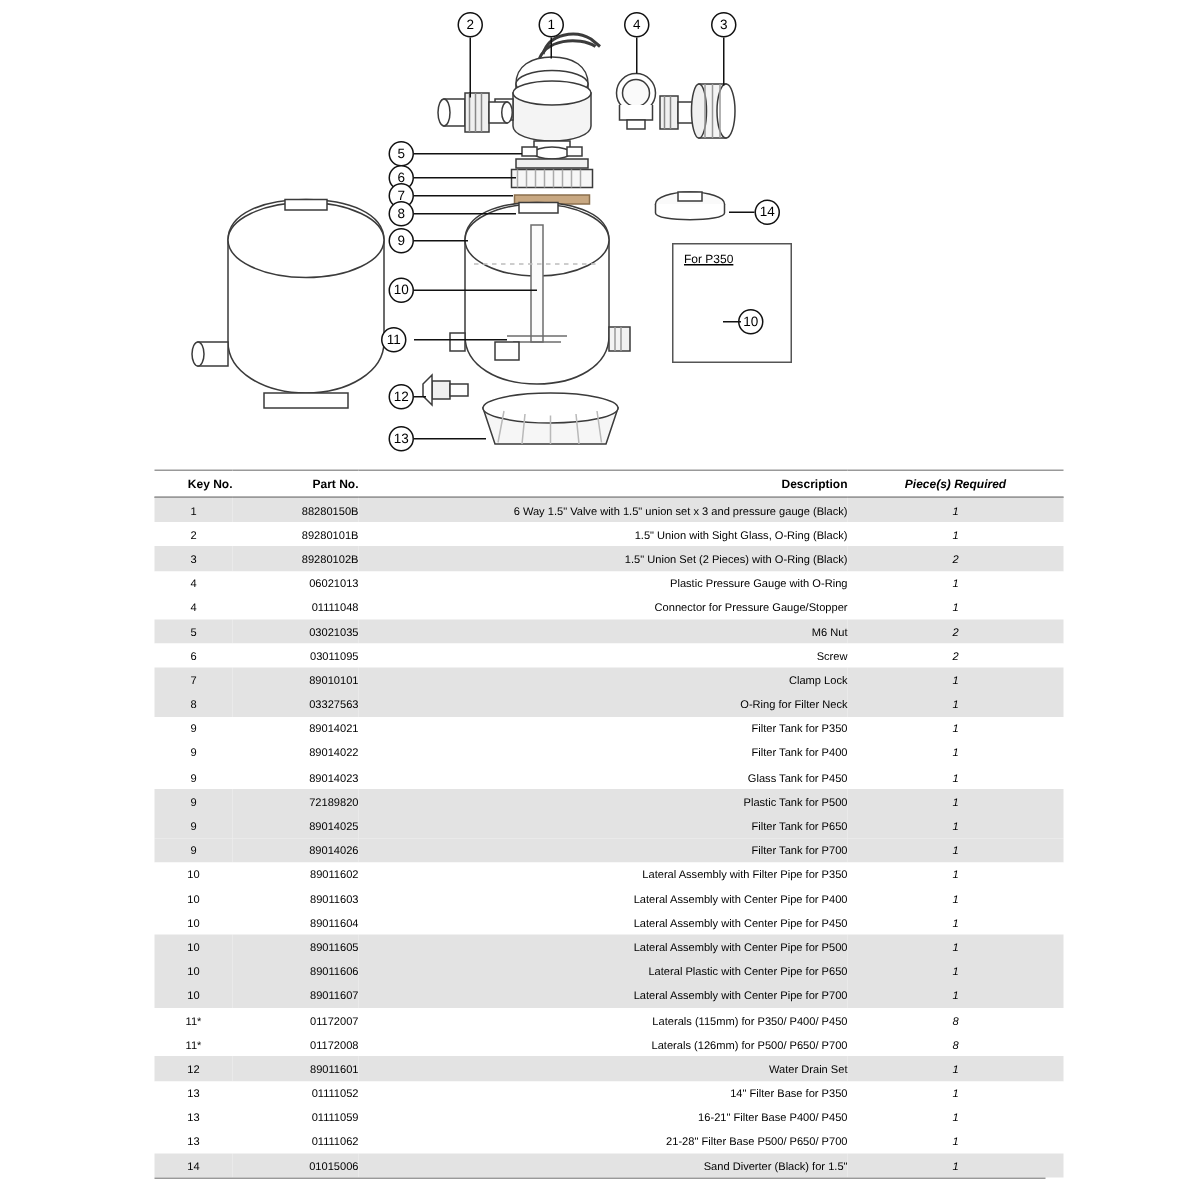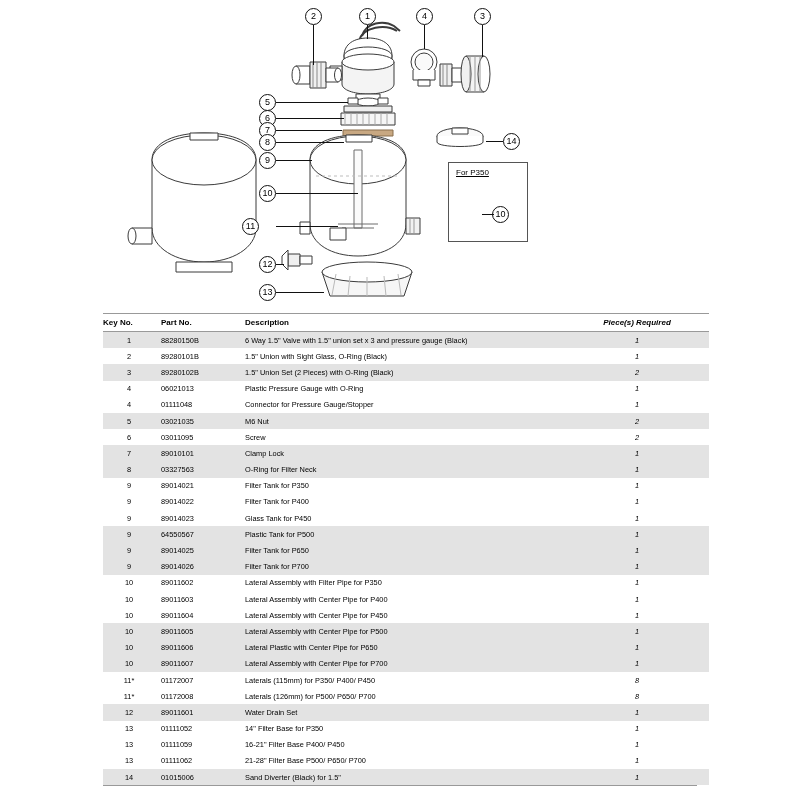--- a/index.html
+++ b/index.html
@@ -79,23 +79,23 @@
     color: #000;
   }
   table.parts thead th {
     background: #ffffff;
     font-weight: bold;
     font-size: 8px;
     border-top: 1px solid #999;
     border-bottom: 1px solid #999;
     height: 17px;
   }
-  .col-key    { width: 52px; text-align: left; }
-  .col-part   { width: 78px; text-align: left; padding-left: 6px !important; margin-left: 44px; }
-  .col-desc   { width: 320px; text-align: left; padding-left: 6px !important; }
+  .col-key    { width: 52px; text-align: right; }
+  .col-part   { width: 78px; text-align: right; padding-left: 6px !important; margin-left: 44px; }
+  .col-desc   { width: 320px; text-align: right; padding-left: 6px !important; }
   .col-pieces { width: 144px; text-align: center; font-style: italic; }
 
   table.parts tbody tr.shaded td { background: #e3e3e3; }
   table.parts tbody tr.plain td { background: #ffffff; }
   table.parts tbody td { font-size: 7.4px; }
   table.parts tbody td.col-key { text-align: center; }
   table.parts tbody td.col-pieces { text-align: center; }
 
   .hdr-pieces { text-align: center; }
   .tbl-bottom {
@@ -250,21 +250,21 @@
 
   <div class="callout" style="left:259px; top:134px;">8</div>
   <div class="leader h" style="left:276px; top:142px; width:68px;"></div>
 
   <div class="callout" style="left:259px; top:152px;">9</div>
   <div class="leader h" style="left:276px; top:160px; width:36px;"></div>
 
   <div class="callout" style="left:259px; top:185px;">10</div>
   <div class="leader h" style="left:276px; top:193px; width:82px;"></div>
 
-  <div class="callout" style="left:242px; top:218px;">11</div>
+  <div class="callout" style="left:254px; top:218px;">11</div>
   <div class="leader h" style="left:276px; top:226px; width:62px;"></div>
 
   <div class="callout" style="left:259px; top:256px;">12</div>
   <div class="leader h" style="left:276px; top:264px; width:8px;"></div>
 
   <div class="callout" style="left:259px; top:284px;">13</div>
   <div class="leader h" style="left:276px; top:292px; width:48px;"></div>
 
   <div class="callout" style="left:503px; top:133px;">14</div>
   <div class="leader h" style="left:486px; top:141px; width:17px;"></div>
@@ -348,21 +348,21 @@
           <td class="col-pieces">1</td>
         </tr>
         <tr class="plain">
           <td class="col-key">9</td>
           <td class="col-part">89014023</td>
           <td class="col-desc">Glass Tank for P450</td>
           <td class="col-pieces">1</td>
         </tr>
         <tr class="shaded">
           <td class="col-key">9</td>
-          <td class="col-part">64550567</td>
+          <td class="col-part">72189820</td>
           <td class="col-desc">Plastic Tank for P500</td>
           <td class="col-pieces">1</td>
         </tr>
         <tr class="shaded">
           <td class="col-key">9</td>
           <td class="col-part">89014025</td>
           <td class="col-desc">Filter Tank for P650</td>
           <td class="col-pieces">1</td>
         </tr>
         <tr class="shaded">

